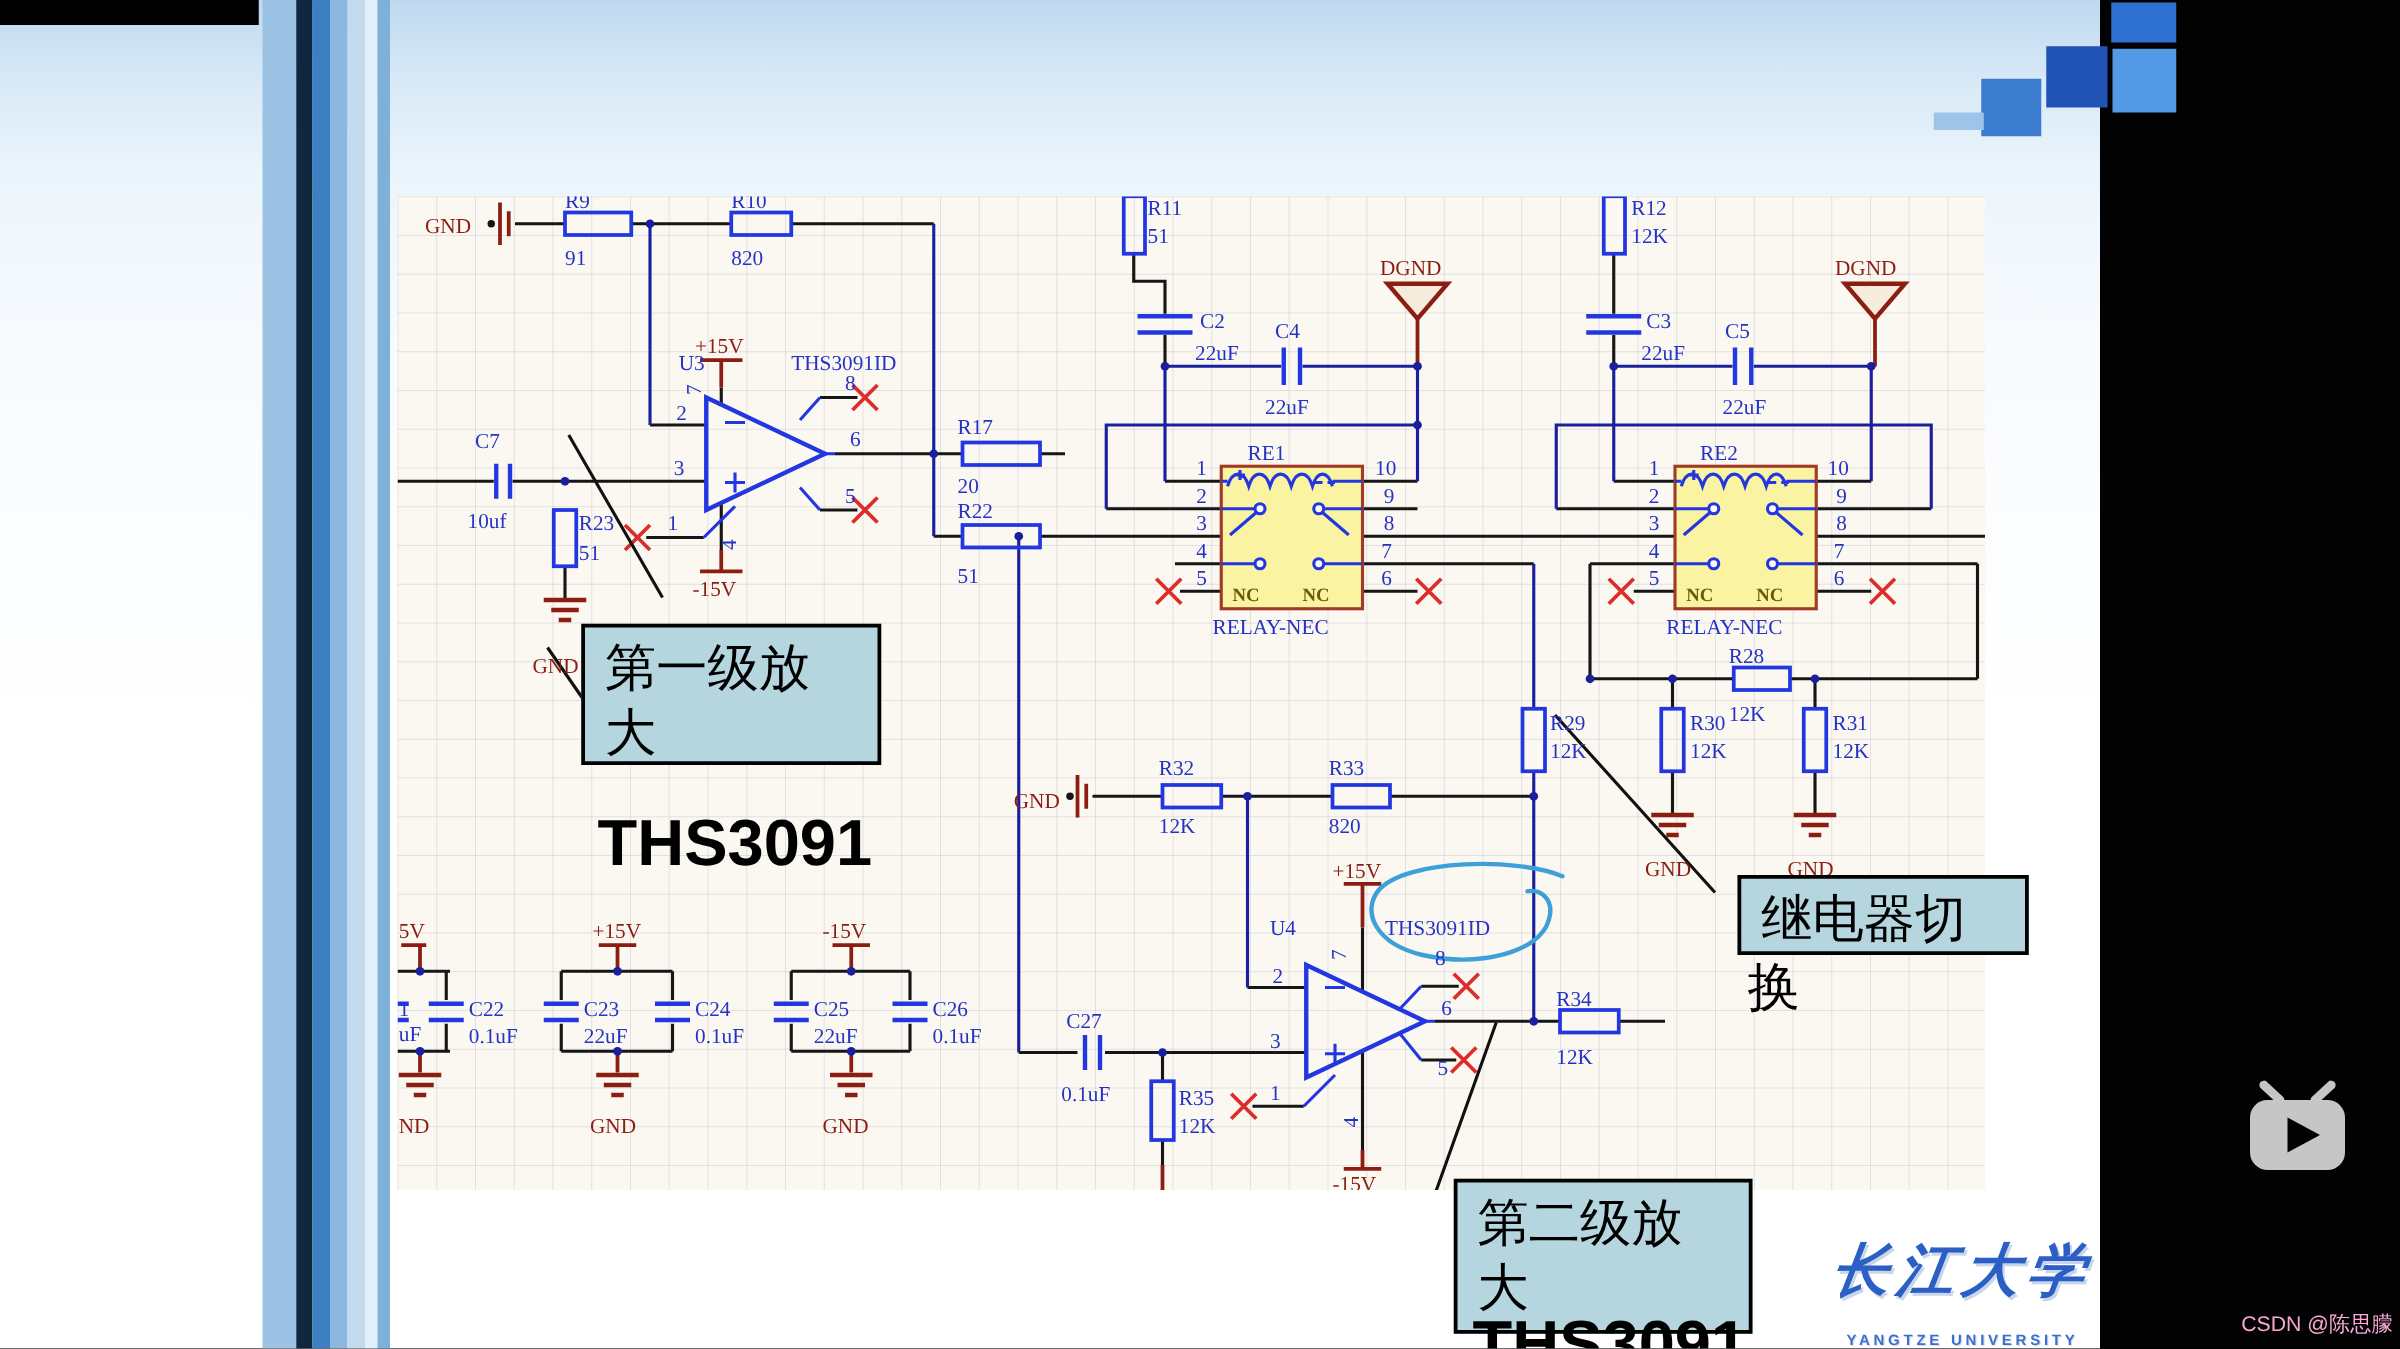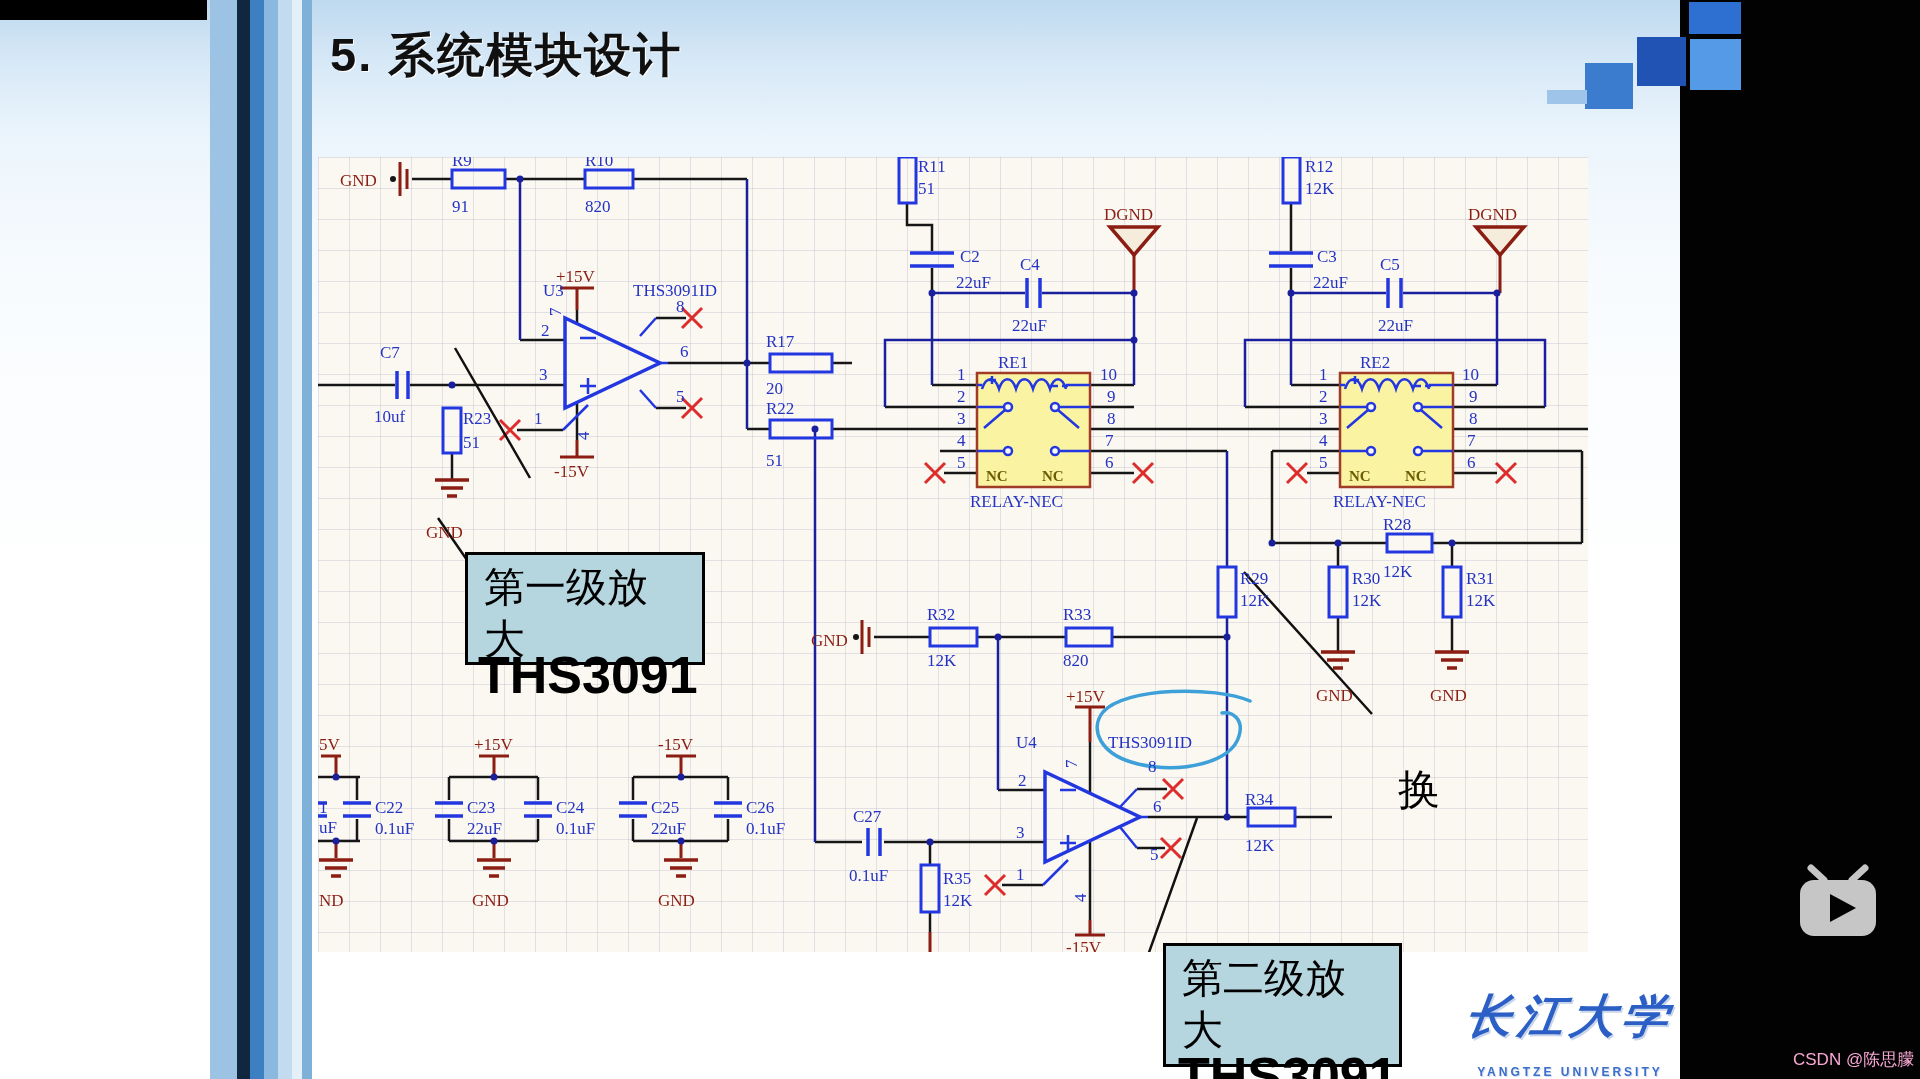--- a/index.html
+++ b/index.html
@@ -47,21 +47,20 @@
 
     <div class="bar" style="left:210px;width:27px;background:#9cc3e4;"></div>
     <div class="bar" style="left:237px;width:13px;background:#10273f;"></div>
     <div class="bar" style="left:250px;width:14px;background:#3d80c2;"></div>
     <div class="bar" style="left:264px;width:14px;background:#8ab8de;"></div>
     <div class="bar" style="left:278px;width:14px;background:#c2dbee;"></div>
     <div class="bar" style="left:292px;width:10px;background:#e4f0f9;"></div>
     <div class="bar" style="left:302px;width:10px;background:#7fb0d8;"></div>
     <div class="tl-black"></div>
 
-    <div class="title">5. 系统模块设计</div>
 
     <div class="panel">
       <svg width="1270" height="795" viewBox="318 157 1270 795">
 
         <path fill="none" stroke="#161616" stroke-width="2.5" d="
           M412 179H452M505 179H585M633 179H747
           M520 340H565M312 385H395M410 385H565M517 430H563M656 318H686M656 408H686M668 363H747
           M747 363H770M832 363H852M747 429H770M832 429H977
           M932 385H977M885 407H977M1090 385H1134M1090 407H1134M1090 429H1340M940 451H977M1090 451H1227M944 473H977M1090 473H1134
           M1291 385H1340M1245 407H1340M1453 385H1497M1453 407H1545M1453 429H1588M1272 451H1340M1453 451H1582M1307 473H1340M1453 473H1497
@@ -314,26 +313,29 @@
             <text x="651" y="834" class="lb lb-b">22uF</text>
             <text x="746" y="813" class="lb lb-b">C26</text>
             <text x="746" y="834" class="lb lb-b">0.1uF</text>
             <text x="319" y="906" class="lb lb-m">ND</text>
             <text x="472" y="906" class="lb lb-m">GND</text>
             <text x="658" y="906" class="lb lb-m">GND</text>
           </g>
       </svg>
     </div>
 
-    <div class="anno-box" style="left:465px;top:552px;width:240px;height:113px;">
+    <div class="anno-box" style="left:465px;top:499px;width:240px;height:113px;">
       <span>第一级放</span><br>
       <span>大</span>
     </div>
     <div class="anno-cap" style="left:478px;top:645px;">THS3091</div>
 
+    <div class="anno-box" style="left:1390px;top:700px;width:233px;height:64px;">
+      <span>继电器切</span>
+    </div>
     <div class="anno-char" style="left:1398px;top:762px;">换</div>
 
     <div class="anno-box" style="left:1163px;top:943px;width:239px;height:124px;">
       <span>第二级放</span><br>
       <span>大</span>
     </div>
     <div class="anno-cap" style="left:1178px;top:1046px;">THS3091</div>
 
     <div class="logo">
       <div class="logo-cn">长江大学</div>

